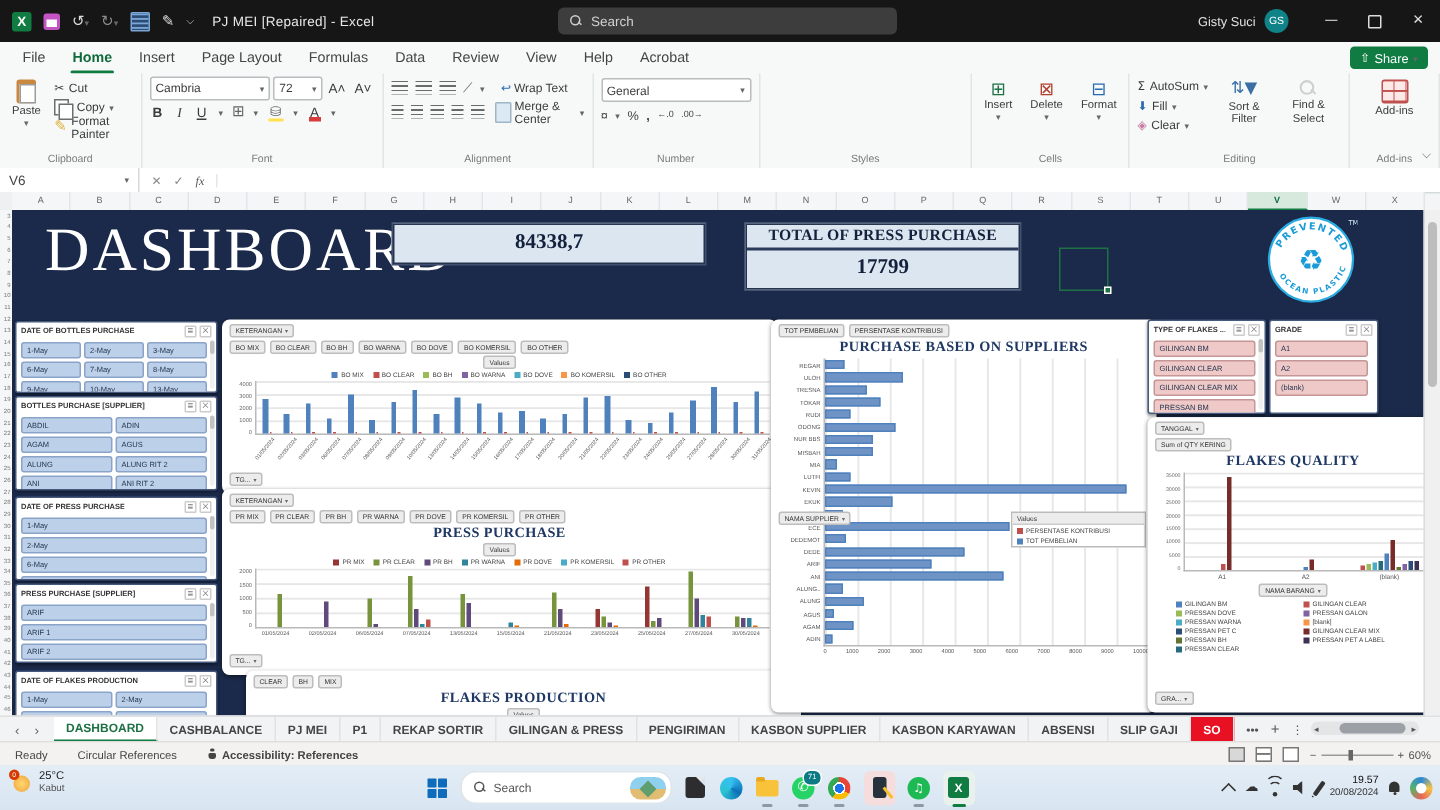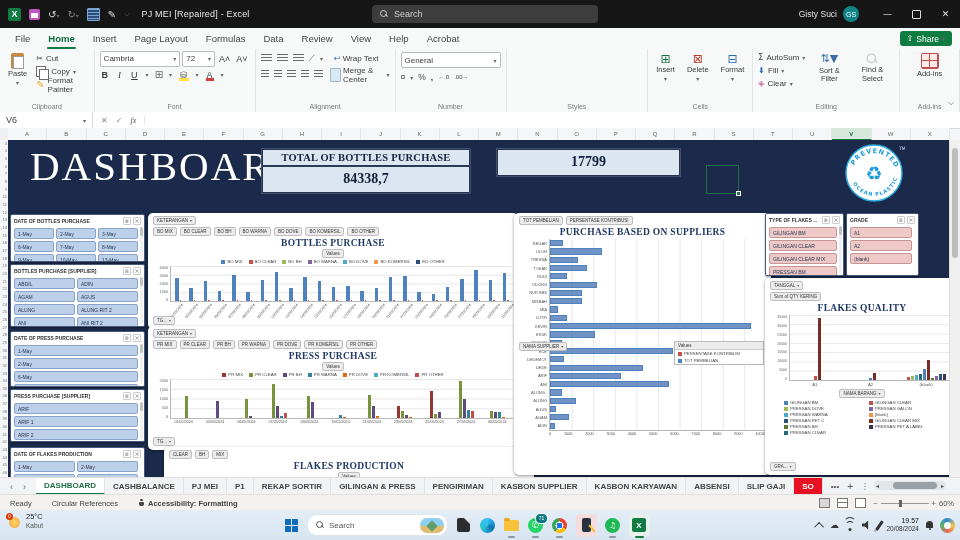--- a/index.html
+++ b/index.html
@@ -556,24 +556,24 @@
       <div class="rowh">43</div>
       <div class="rowh">44</div>
       <div class="rowh">45</div>
       <div class="rowh">46</div>
     </div>
 
   <div id="sheet">
     <div class="dash-title">DASHBOARD</div>
 
     <div class="total t1">
-      <div class="thead">TOTAL OF BOTTLES PURCHASE</div>
       <div class="tval">84338,7</div>
     </div>
     <div class="total t2">
+      <div class="thead">TOTAL OF PRESS PURCHASE</div>
       <div class="tval">17799</div>
     </div>
 
     <div class="selcell"></div>
 
     <svg class="polylogo" viewBox="0 0 62 62">
       <circle cx="31" cy="31" r="28" fill="#ffffff" stroke="#29abe2" stroke-width="1.5"></circle>
       <defs>
         <path id="arcT" d="M 9,33 A 22,22 0 0 1 53,33"></path>
         <path id="arcB" d="M 7,30 A 24,24 0 0 0 55,30"></path>
@@ -594,21 +594,20 @@
         </div>
       <div class="chiprow" id="b-filters" style="margin-top:2px;">
           <span class="chip">BO MIX</span>
           <span class="chip">BO CLEAR</span>
           <span class="chip">BO BH</span>
           <span class="chip">BO WARNA</span>
           <span class="chip">BO DOVE</span>
           <span class="chip">BO KOMERSIL</span>
           <span class="chip">BO OTHER</span>
         </div>
-      <div class="ctitle">BOTTLES PURCHASE</div>
       <div class="valrow" id="b-values">
           <span class="chip">Values</span>
         </div>
       <div class="legendrow" id="b-legend">
           <span class="lg">
             <span class="sw" style="background: rgb(79, 129, 189);"></span>
             <span class="lgt">BO MIX</span>
           </span>
           <span class="lg">
             <span class="sw" style="background: rgb(192, 80, 77);"></span>
@@ -1348,21 +1347,21 @@
   </div>
   <div class="hscroll">
     <span class="harrow">◂</span>
     <div class="hthumb"></div>
     <span class="harrow" style="margin-left:auto;">▸</span>
   </div>
 
   <div class="statusbar">
     <span class="sec">Ready</span>
     <span class="sec">Circular References</span>
-    <span class="sec" style="font-weight:bold;"><span class="accic"></span><span>Accessibility: Formatting</span></span>
+    <span class="sec" style="font-weight:bold;"><span class="accic"></span><span>Accessibility: References</span></span>
     <div class="sb-right">
       <span class="viewic active"></span>
       <span class="viewic v2"></span>
       <span class="viewic"></span>
       <div class="zoomline">
         <span>−</span>
         <span class="ztrack">
             <span class="zthumb"></span>
           </span>
         <span>+</span>

